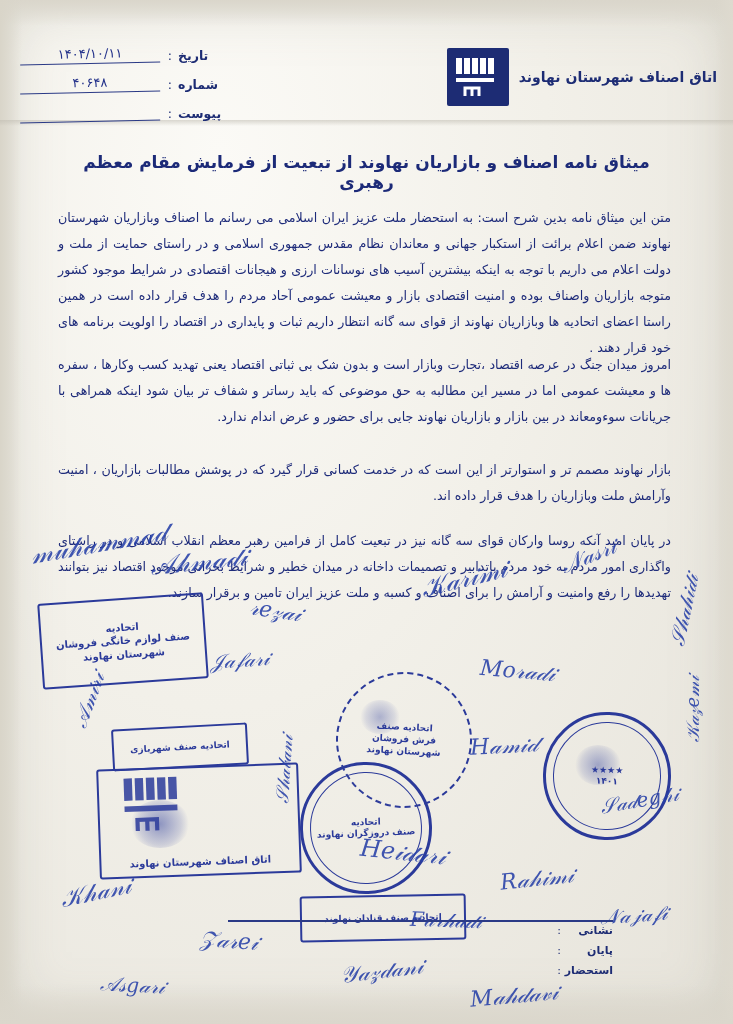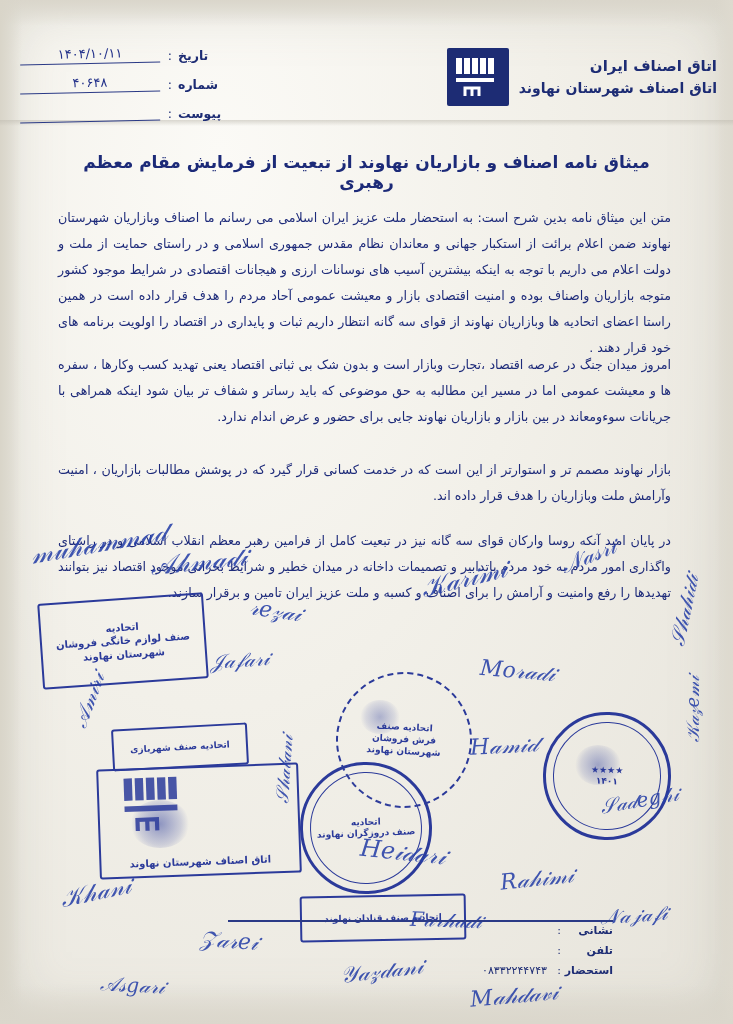--- a/index.html
+++ b/index.html
@@ -133,21 +133,20 @@
   <div class="shade left"></div>
   <div class="shade right"></div>
   <div class="shade bottom"></div>
   <div class="shade crease"></div>
 
   <div id="header">
 
 
     <div id="logo-block">
       <div id="logo-text">
-        <div>اتاق اصناف ایران</div>
         <div>اتاق اصناف شهرستان نهاوند</div>
       </div>
       <div id="logo-mark">
         <svg width="50" height="46" viewBox="0 0 50 46" aria-hidden="true">
           <g fill="#ffffff">
             <path d="M3 4 h6 v16 h-6z"></path>
             <path d="M11 4 h6 v16 h-6z"></path>
             <path d="M19 4 h6 v16 h-6z"></path>
             <path d="M27 4 h6 v16 h-6z"></path>
             <path d="M35 4 h6 v16 h-6z"></path>
@@ -262,24 +261,23 @@
   </div>
 
   <div id="footer">
     <div class="line" id="f-line1"></div>
     <div id="f-rows">
       <div class="frow">
         <span class="fl">نشانی</span>
         <span class="fc">:</span>
       </div>
       <div class="frow">
-        <span class="fl">تلفن</span>
+        <span class="fl">پایان</span>
         <span class="fc">:</span>
       </div>
       <div class="frow">
         <span class="fl">استحضار</span>
         <span class="fc">:</span>
-        <span class="fv">۰۸۳۳۲۲۴۴۷۴۳</span>
       </div>
     </div>
   </div>
 
 </div>
 
 </body></html>

